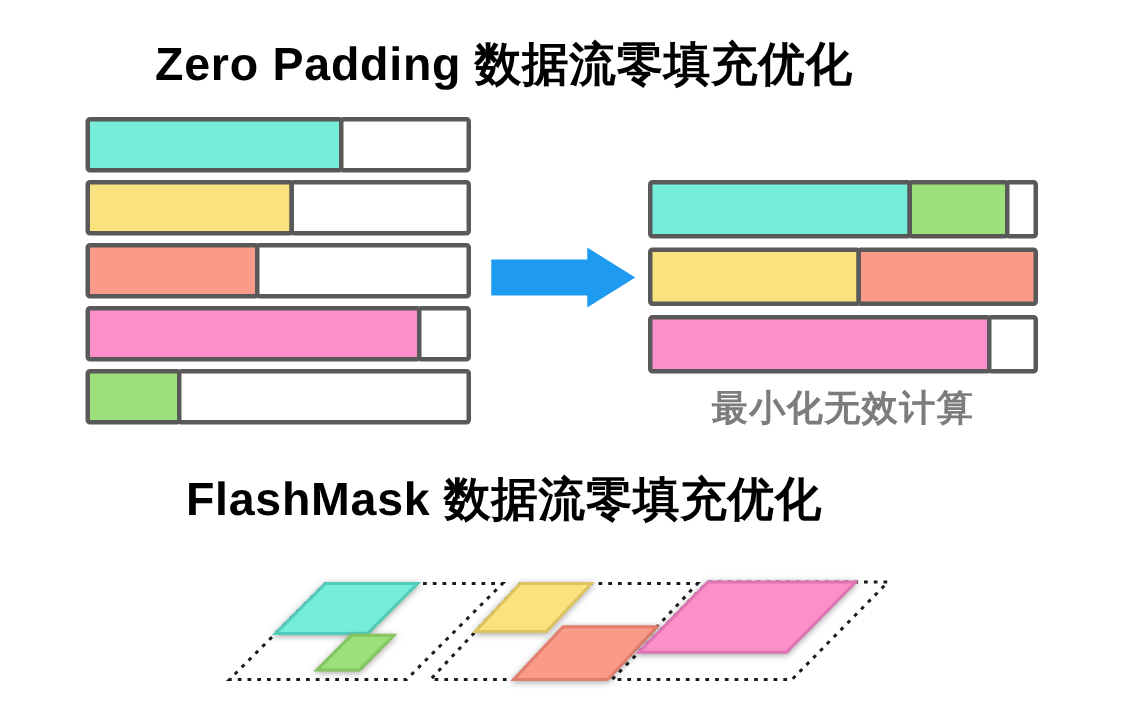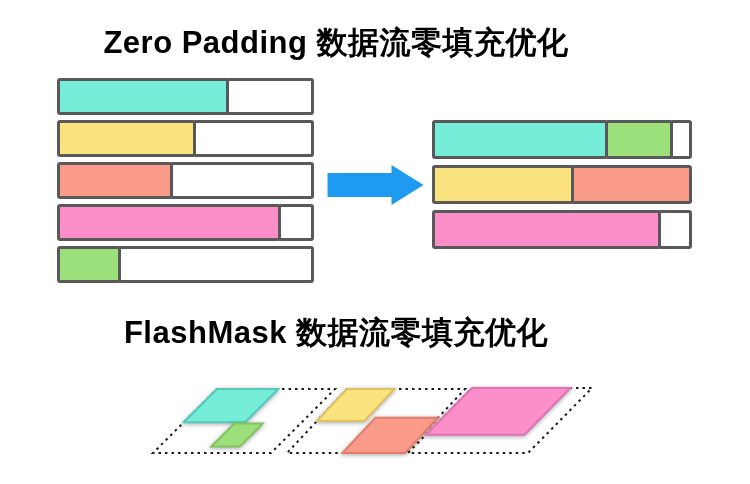--- a/index.html
+++ b/index.html
@@ -74,20 +74,21 @@
       <div class="bar-row">
         <div class="bar-seg" style="background: rgb(250, 227, 126); flex: 0 0 calc(54.5% + 0px);"></div>
         <div class="bar-seg" style="background: rgb(250, 154, 137); flex: 0 0 calc(45.5% + 3px); margin-left: -3px;"></div>
       </div>
       <div class="bar-row">
         <div class="bar-seg" style="background: rgb(252, 143, 201); flex: 0 0 calc(88% + 0px);"></div>
         <div class="bar-seg" style="background: rgb(255, 255, 255); flex: 0 0 calc(12% + 3px); margin-left: -3px;"></div>
       </div>
     </div>
 
+  <div class="caption">最小化无效计算</div>
 
   <h1 class="title t2">FlashMask 数据流零填充优化</h1>
 
   <svg id="mask-svg" viewBox="0 0 750 484">
       <polygon points="217,389 335,389 271,453 153,453" class="dash-outline"></polygon>
       <polygon points="217,389 278.36,389 245.08,422.28 183.72,422.28" fill="#76EDD9" stroke="#52CDBB" class="mask-shape"></polygon>
       <polygon points="234.36,423.56 262.68,423.56 239.64000000000001,446.6 211.32000000000002,446.6" fill="#9BE07A" stroke="#84C55F" class="mask-shape"></polygon>
       <polygon points="347,389 465,389 405,453 287,453" class="dash-outline"></polygon>
       <polygon points="347,389 394.2,389 364.2,421 317,421" fill="#FAE37E" stroke="#DFC35F" class="mask-shape"></polygon>
       <polygon points="375.46,417.8 438,417.8 405,453 342.46,453" fill="#FA9A89" stroke="#E47E6C" class="mask-shape"></polygon>

